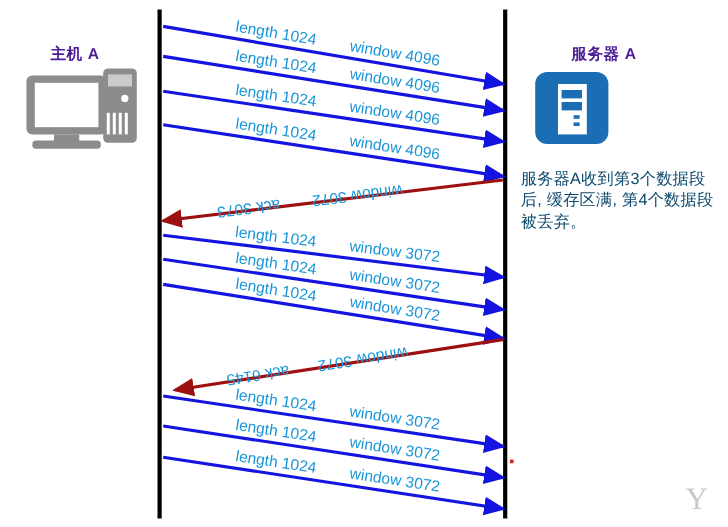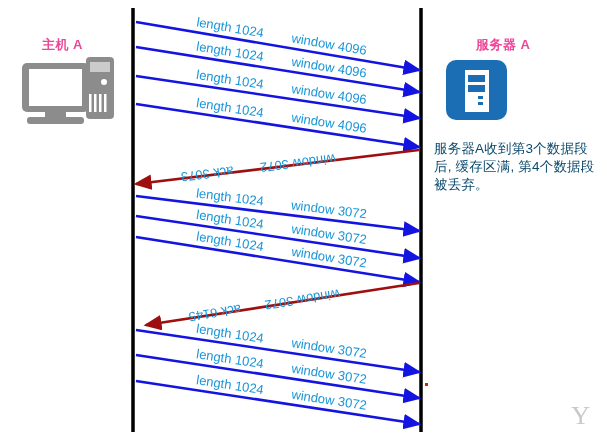--- a/index.html
+++ b/index.html
@@ -19,21 +19,21 @@
   }
   #diagram-svg {
     position: absolute;
     left: 0;
     top: 0;
     width: 607px;
     height: 439px;
   }
   .node-label {
     position: absolute;
-    color: #ec4899;
+    color: #4c1d95;
     font-weight: bold;
     font-size: 13px;
     letter-spacing: 0.5px;
     white-space: nowrap;
   }
   #host-label { left: 42px; top: 36px; }
   #server-label { left: 476px; top: 36px; }
   #server-note {
     position: absolute;
     left: 434px;

